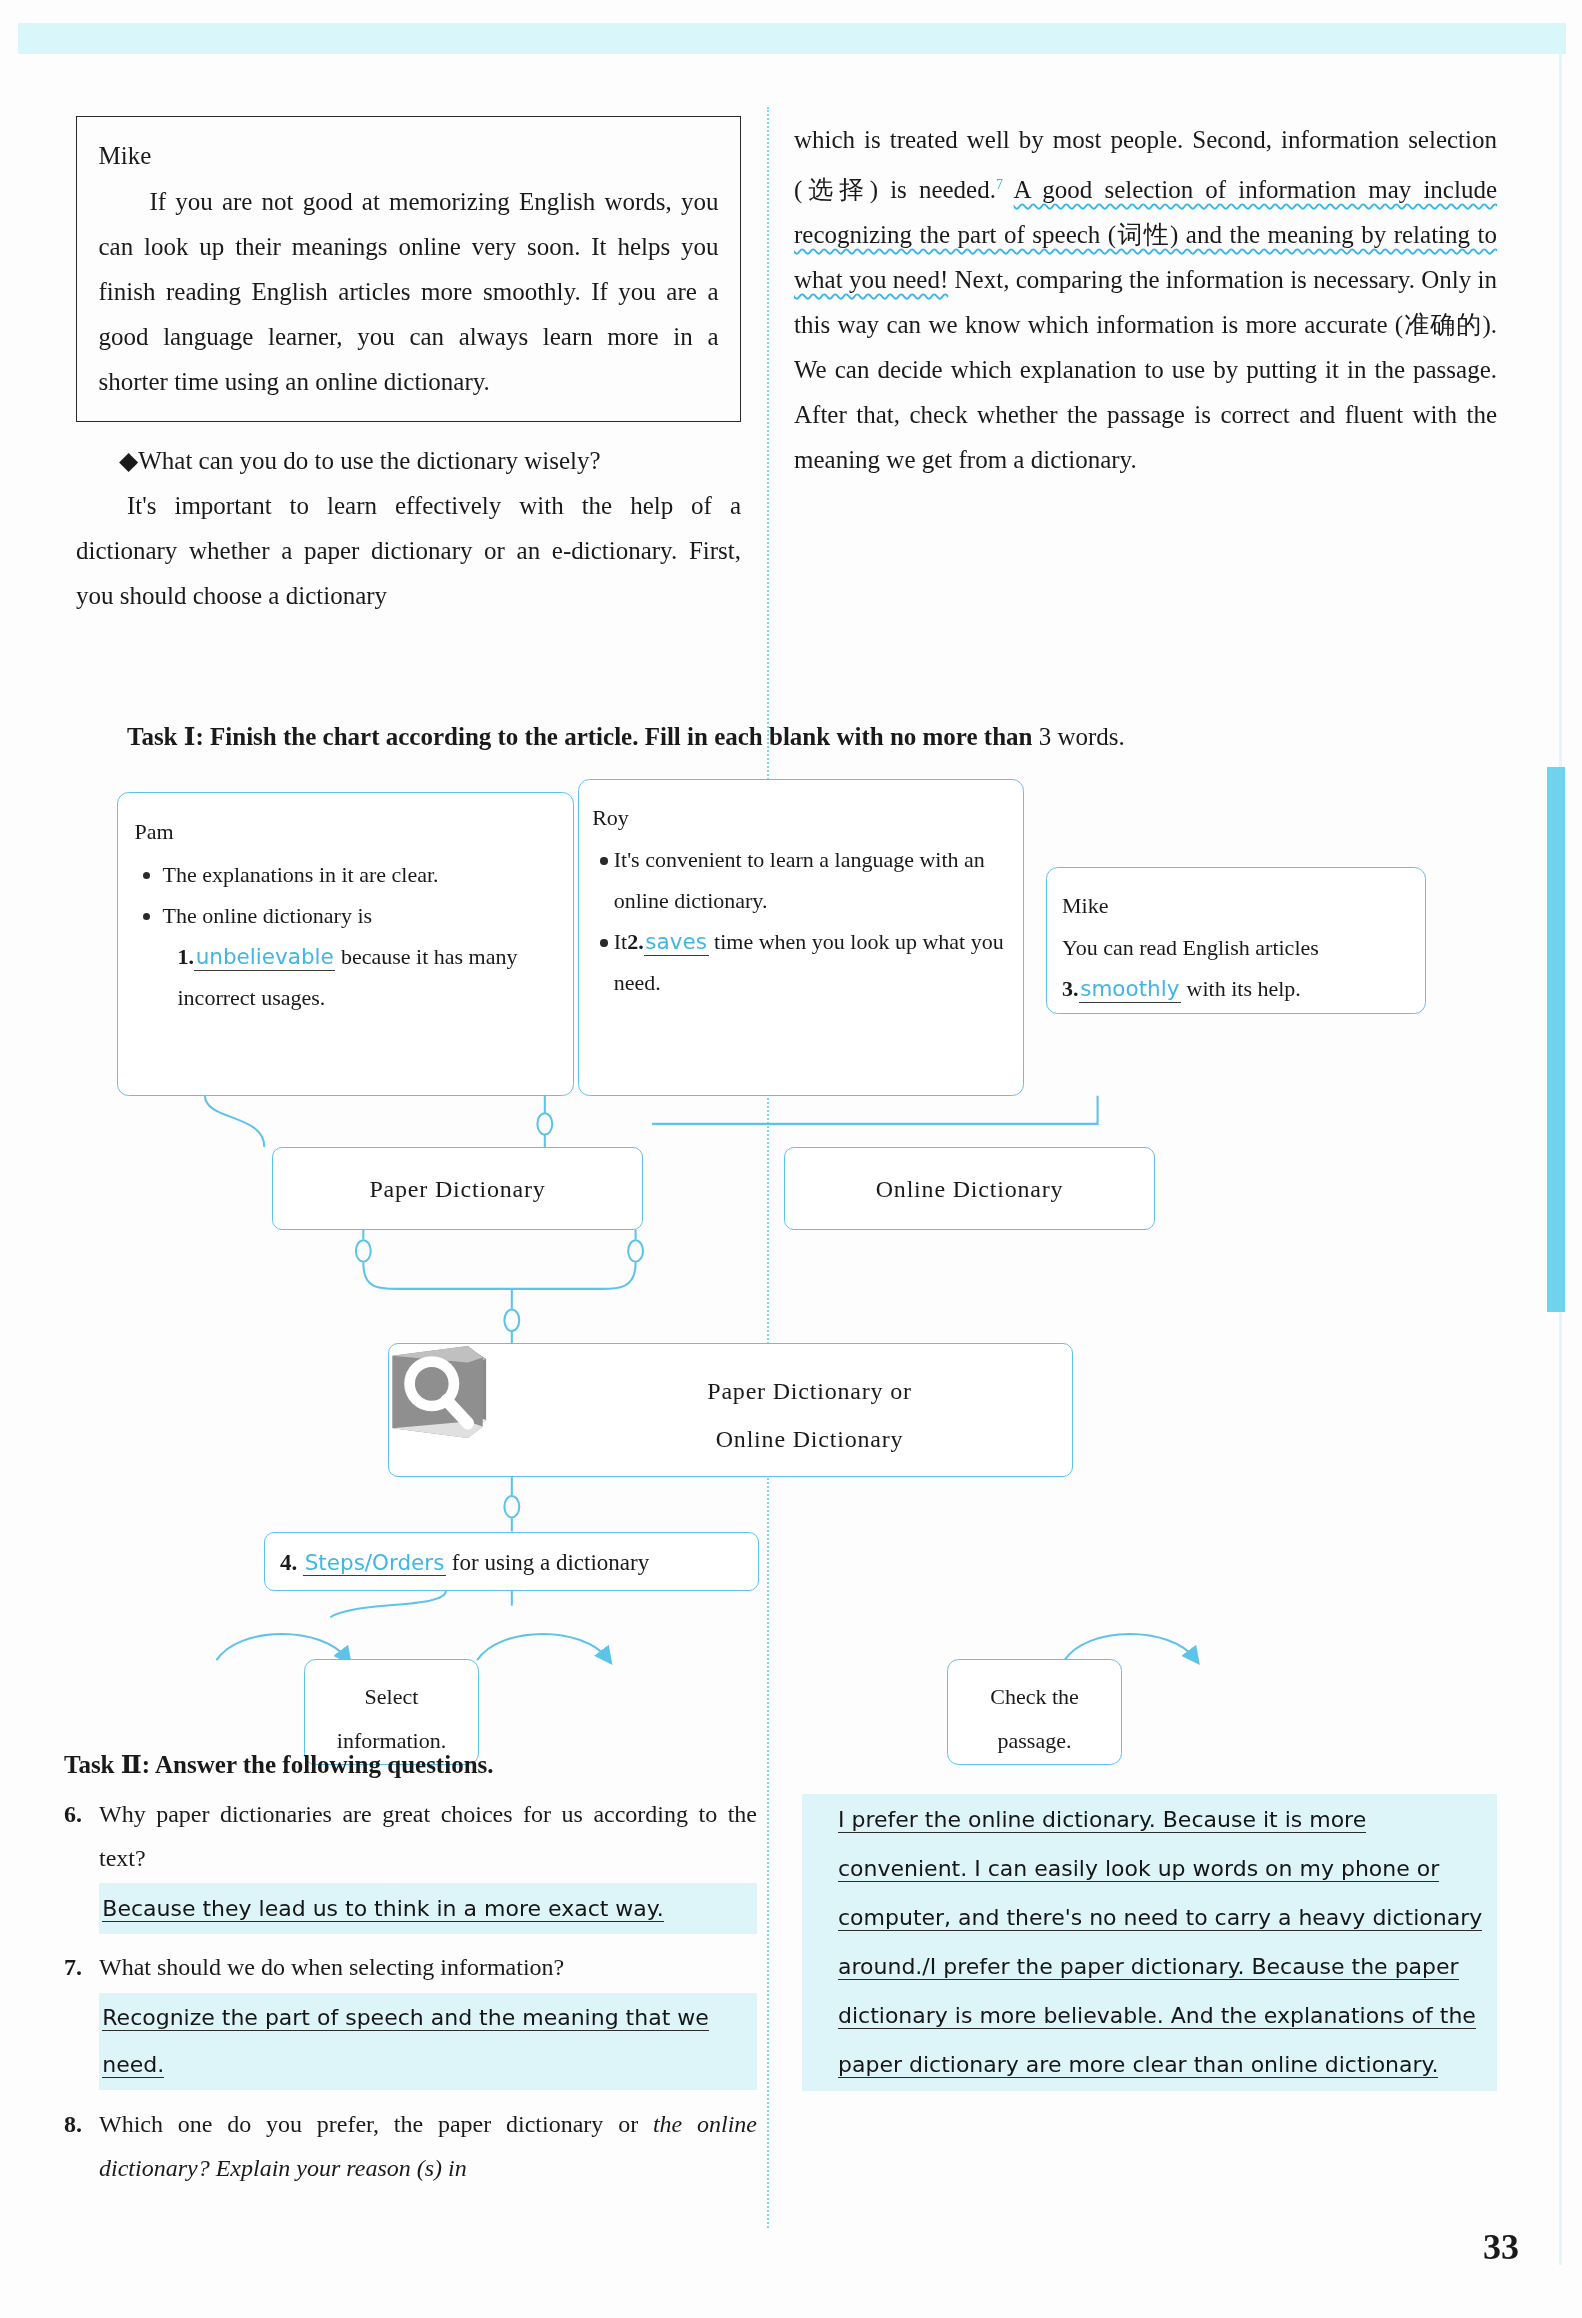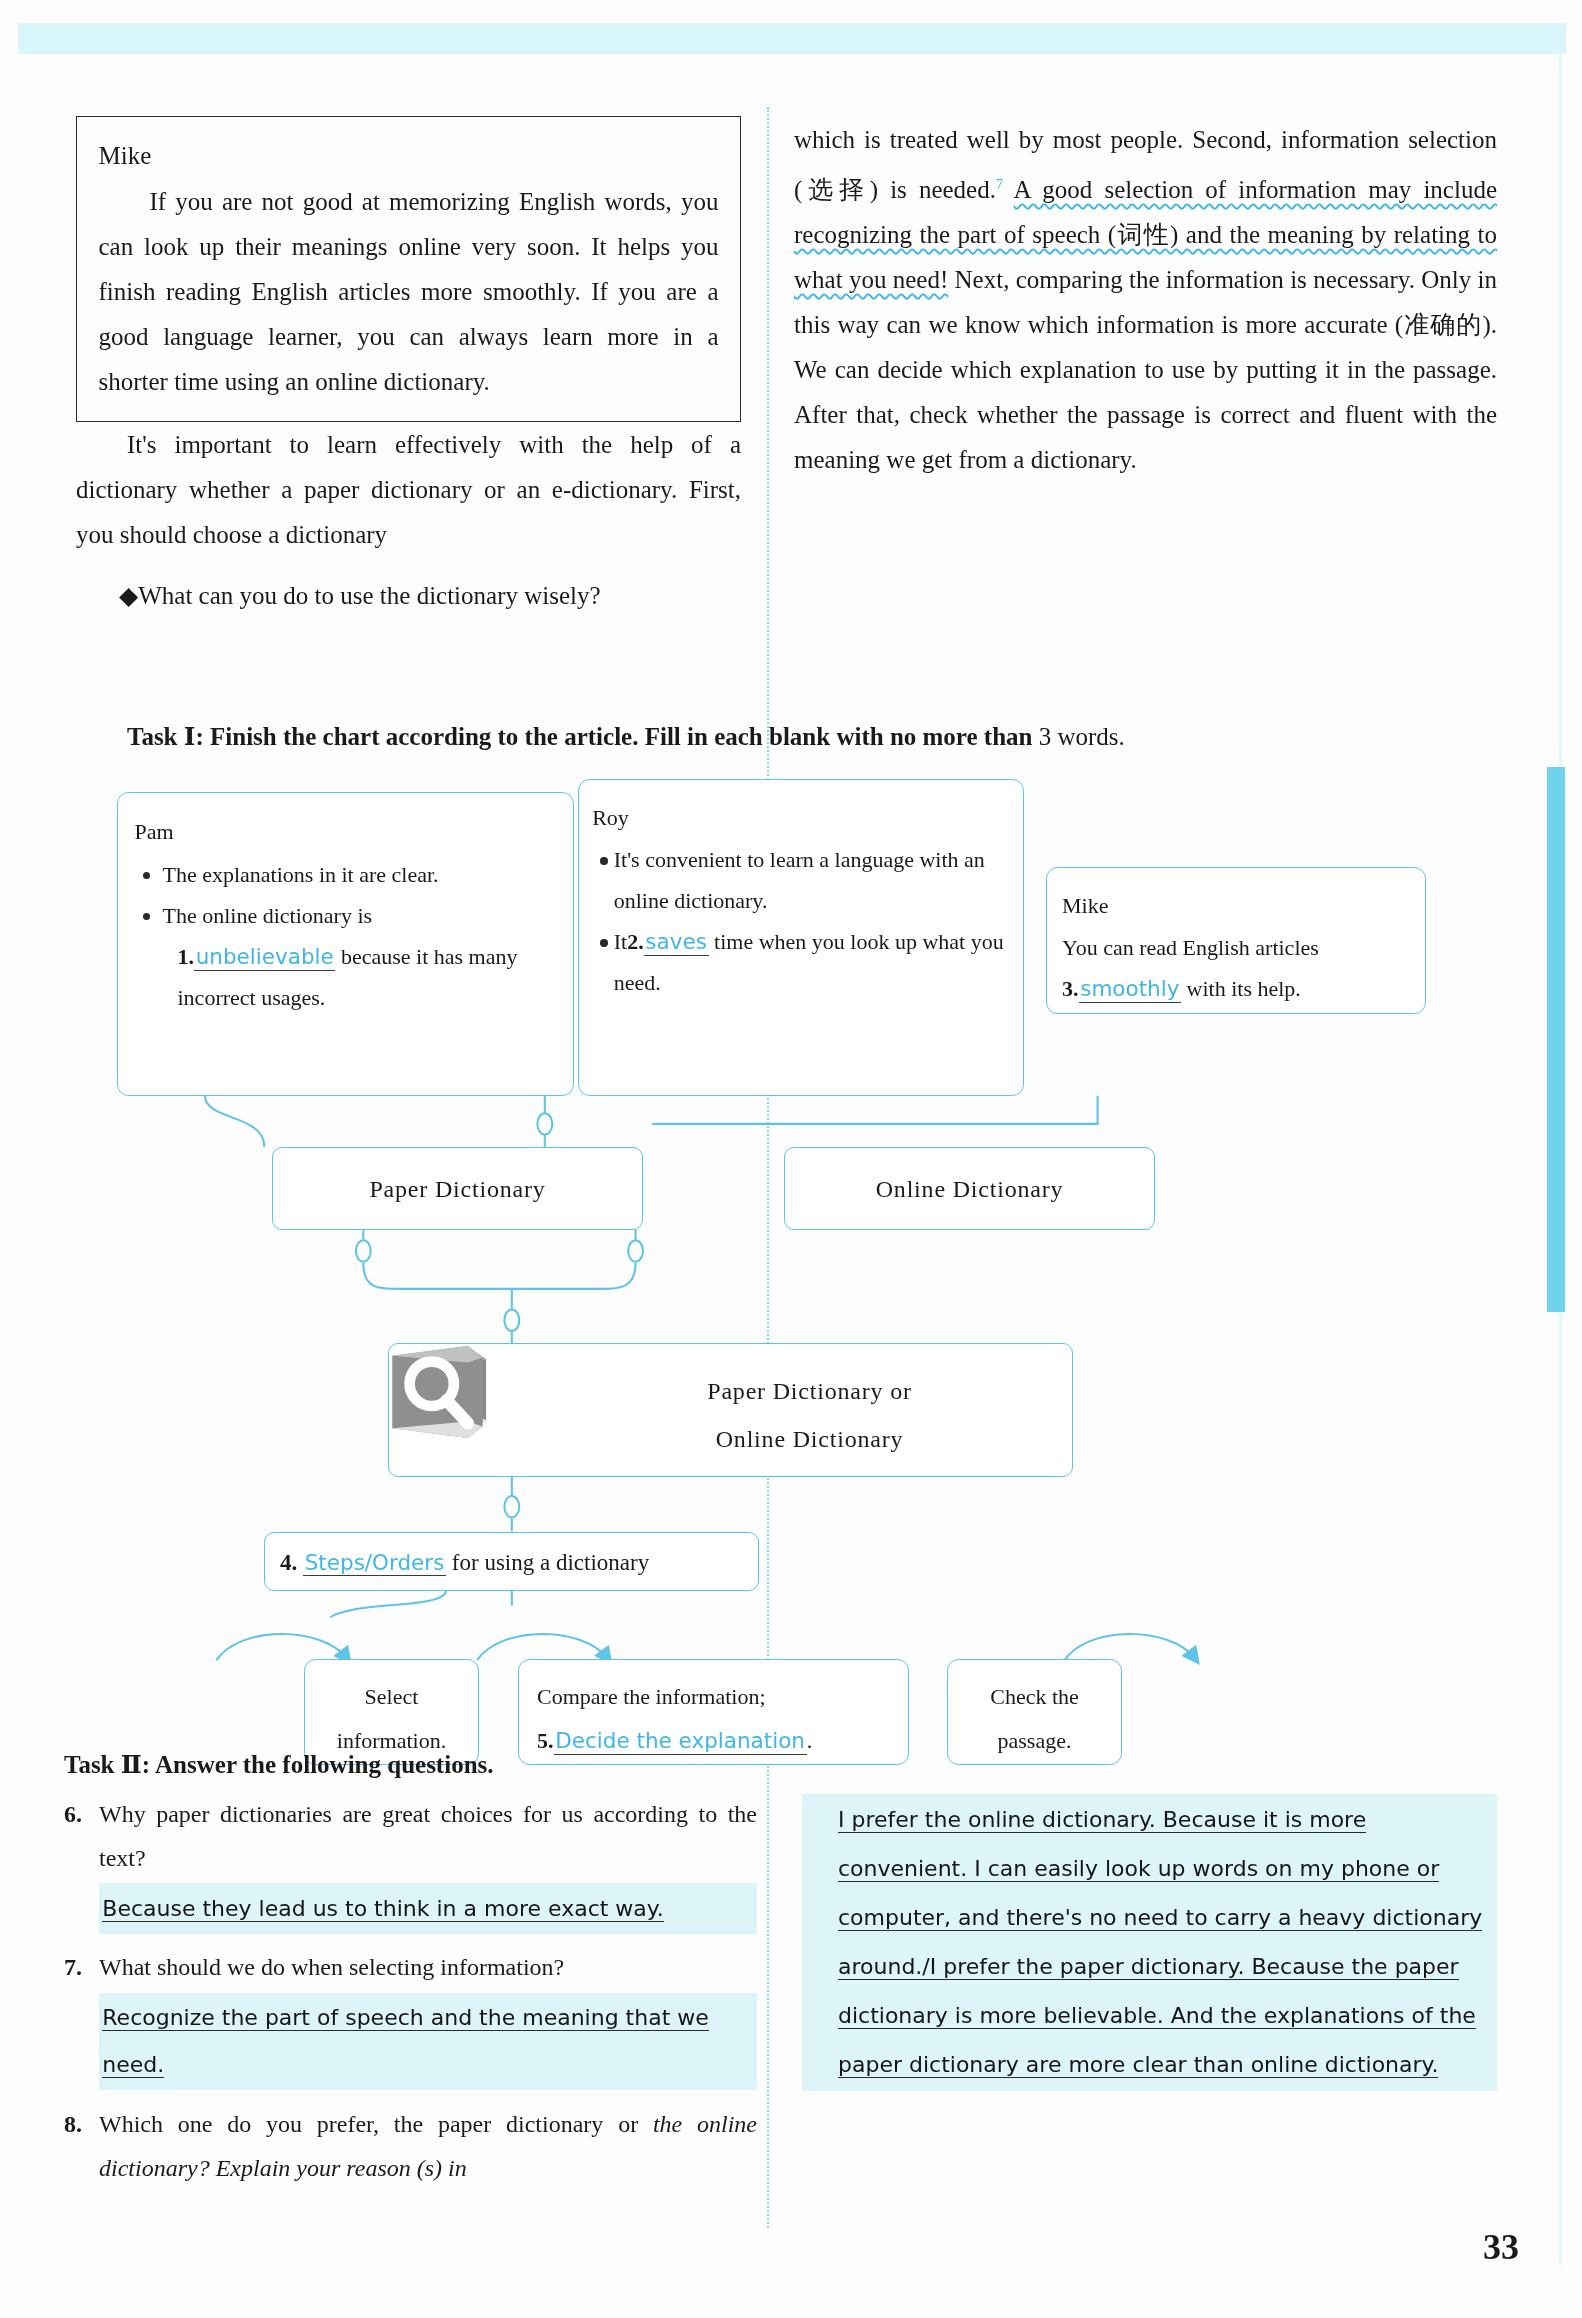--- a/index.html
+++ b/index.html
@@ -234,24 +234,24 @@
   <div class="top-band"></div>
   <div class="right-rule"></div>
   <div class="side-tab"></div>
   <div class="col-divider"></div>
 
   <div class="article-left">
     <div class="mike-box">
       <div class="speaker">Mike</div>
       <p class="para indent">If you are not good at memorizing English words, you can look up their meanings online very soon. It helps you finish reading English articles more smoothly. If you are a good language learner, you can always learn more in a shorter time using an online dictionary.</p>
     </div>
-    <p class="para indent">It's important to learn effectively with the help of a dictionary whether a paper dictionary or an e-dictionary. First, you should choose a dictionary</p>
     <p class="para" style="margin-top:16.5px;">
       <span style="padding-left:43px;">◆</span><span>What can you do to use the dictionary wisely?</span>
     </p>
+    <p class="para indent">It's important to learn effectively with the help of a dictionary whether a paper dictionary or an e-dictionary. First, you should choose a dictionary</p>
   </div>
 
   <div class="article-right">
     <p class="para"><span>which is treated well by most people. Second, information selection (选择) is needed.</span><span class="supnum">7</span> <span class="wavy">A good selection of information may include recognizing the part of speech (词性) and the meaning by relating to what you need!</span> <span>Next, comparing the information is necessary. Only in this way can we know which information is more accurate (准确的). We can decide which explanation to use by putting it in the passage. After that, check whether the passage is correct and fluent with the meaning we get from a dictionary.</span></p>
   </div>
 
   <div class="task-heading" id="task1-heading">
     <span>Task Ⅰ:</span>
     <span>Finish the chart according to the article. Fill in each blank with no more than</span>
     <span class="nobold">3 words.</span>
@@ -365,24 +365,20 @@
       <span class="ans">Steps/Orders</span>
       <span>for using a dictionary</span>
     </div>
 
 
     <div class="stepbox" style="left:304px; top:875px; width:175px; height:106px;">
       <span>Select</span><br>
       <span>information.</span>
     </div>
 
-    <div class="stepbox wide" style="left:518px; top:875px; width:391px; height:106px;">
-      <span>Compare the information;</span><br>
-      <span class="blnum">5.</span><span class="ans">Decide the explanation</span><span>.</span>
-    </div>
 
     <div class="stepbox" style="left:947px; top:875px; width:175px; height:106px;">
       <span>Check the</span><br>
       <span>passage.</span>
     </div>
   </div>
 
   <div class="task-heading" id="task2-heading">
     <span>Task Ⅱ:</span>
     <span>Answer the following questions.</span>

